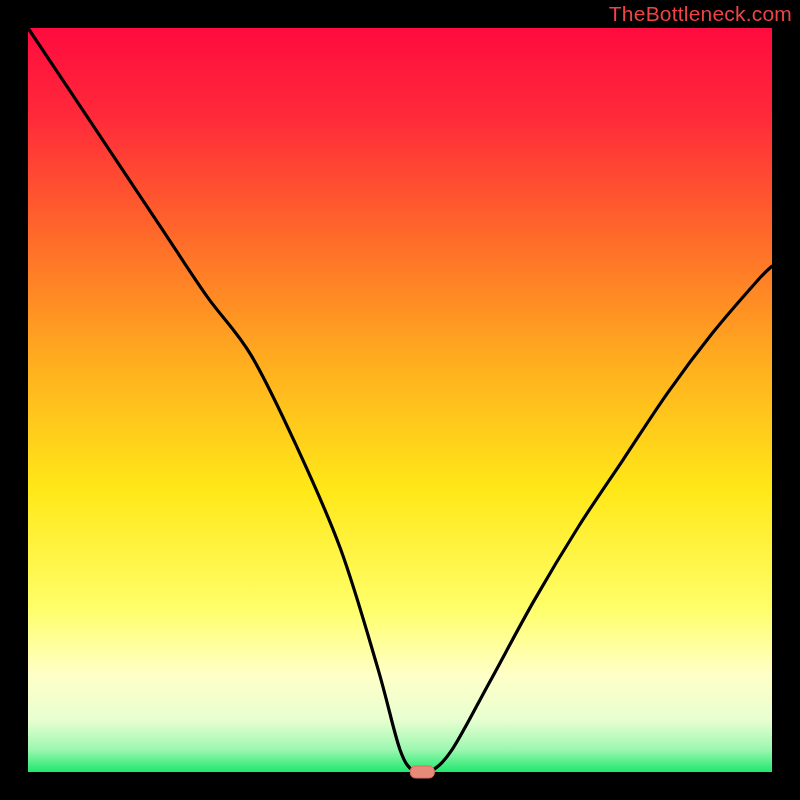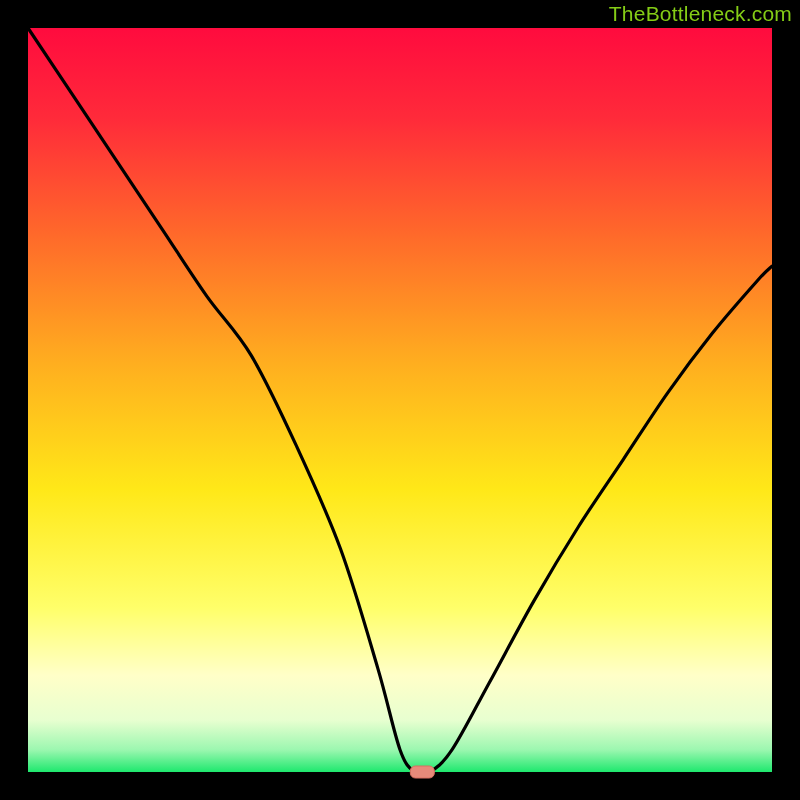--- a/index.html
+++ b/index.html
@@ -14,21 +14,21 @@
   .chart-container {
     position: relative;
     width: 800px;
     height: 800px;
     background: #000;
   }
   .watermark {
     position: absolute;
     top: 2px;
     right: 8px;
-    color: #84cc16;
+    color: #ef4444;
     font-size: 21px;
     font-weight: 400;
     letter-spacing: 0.2px;
     z-index: 5;
   }
   svg {
     display: block;
   }
 </style>
 </head>

